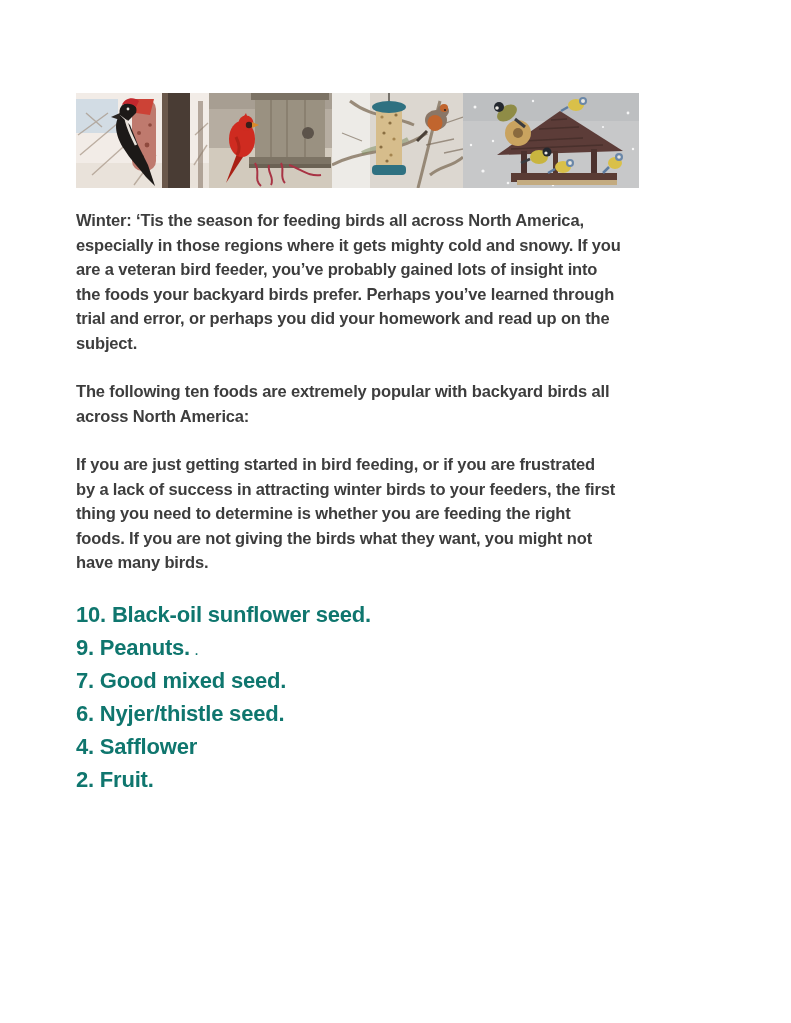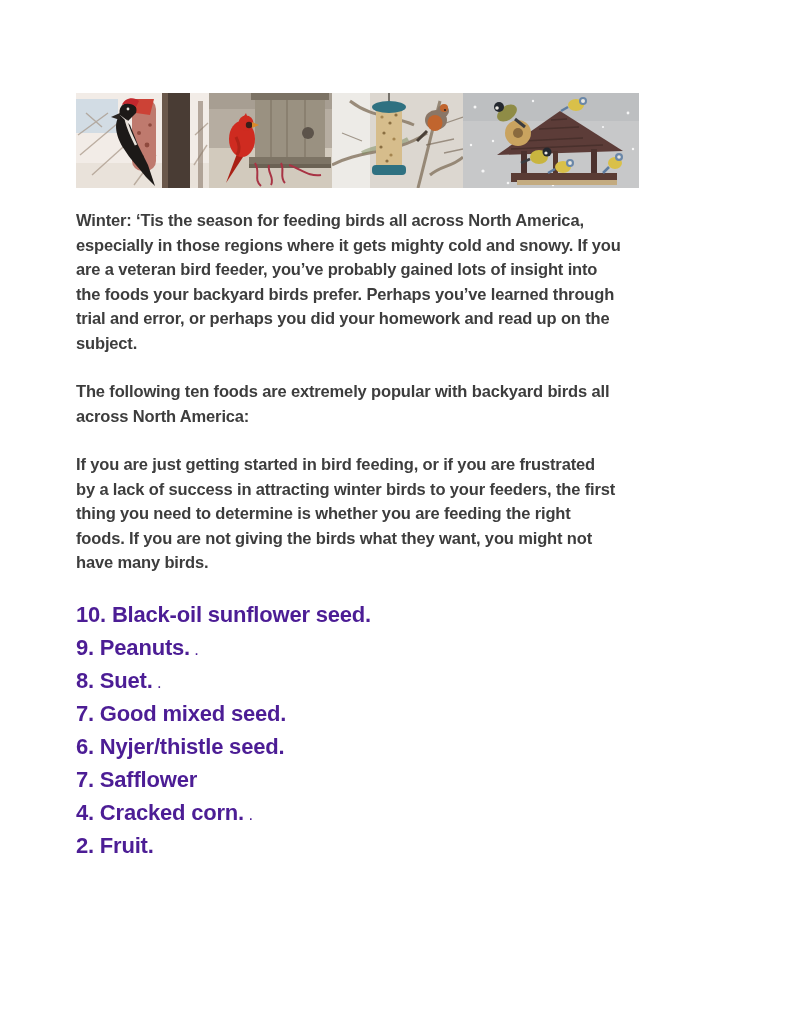--- a/index.html
+++ b/index.html
@@ -29,21 +29,21 @@
     color: #3d3d3d;
     font-weight: 700;
     font-size: 16.5px;
     line-height: 24.5px;
     white-space: pre-line;
     margin: 0 0 24px 0;
     letter-spacing: -0.15px;
   }
   .food-list { margin: 0; }
   .food-item {
-    color: #4c1d95;
+    color: #0f766e;
     font-weight: 700;
     font-size: 22px;
     line-height: 31px;
     white-space: nowrap;
     letter-spacing: -0.2px;
   }
   .food-item .suffix {
     font-size: 16.5px;
     font-weight: 400;
   }
@@ -217,21 +217,19 @@
 across North America:</p>
   <p class="body-text">If you are just getting started in bird feeding, or if you are frustrated
 by a lack of success in attracting winter birds to your feeders, the first
 thing you need to determine is whether you are feeding the right
 foods. If you are not giving the birds what they want, you might not
 have many birds.</p>
 
   <div class="food-list">
     <div class="food-item"><span>10. Black-oil sunflower seed.</span><span class="suffix"></span></div>
     <div class="food-item"><span>9. Peanuts.</span><span class="suffix"> .</span></div>
-    <div class="food-item"><span>8. Suet.</span><span class="suffix"> .</span></div>
     <div class="food-item"><span>7. Good mixed seed.</span><span class="suffix"></span></div>
     <div class="food-item"><span>6. Nyjer/thistle seed.</span><span class="suffix"></span></div>
-    <div class="food-item"><span>7. Safflower</span><span class="suffix"></span></div>
-    <div class="food-item"><span>4. Cracked corn.</span><span class="suffix"> .</span></div>
+    <div class="food-item"><span>4. Safflower</span><span class="suffix"></span></div>
     <div class="food-item"><span>2. Fruit.</span><span class="suffix"></span></div>
   </div>
 
 </div>
 
 </body></html>

